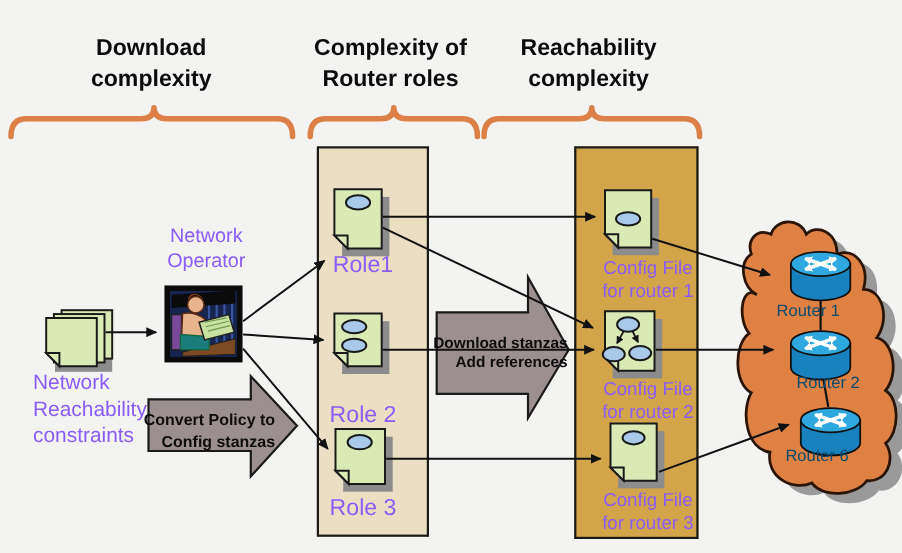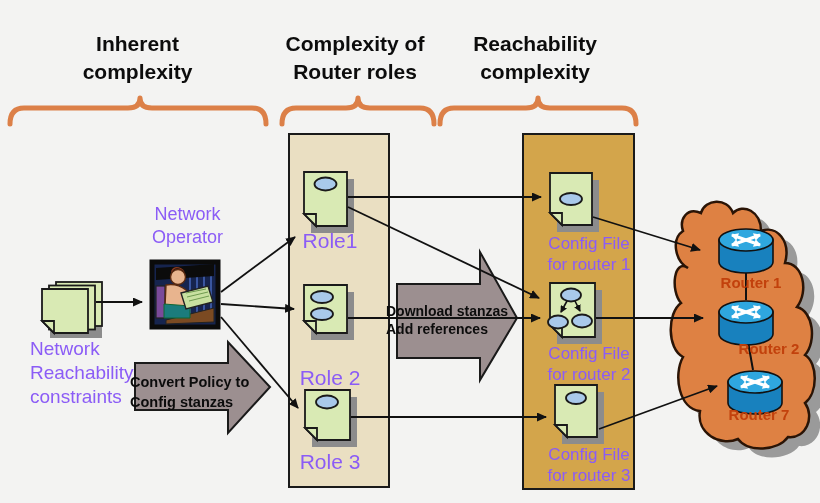--- a/index.html
+++ b/index.html
@@ -9,22 +9,22 @@
   .preline{white-space:pre-line;}
   .hdr{font-size:21px; font-weight:bold; color:#0c0c0c; text-align:center; line-height:28px;}
   .panel{position:absolute; border:2px solid #1a1a1a; box-sizing:border-box;}
   .panel.tan{left:288px; top:133px; width:102px; height:355px; background:var(--tan-panel,#EADFC2);}
   .panel.gold{left:522px; top:133px; width:113px; height:357px; background:var(--gold-panel,#D3A54B);}
   .bluebox{position:absolute; left:21px; top:128px; width:211px; height:65px; background:var(--blue-panel,#93B2D1);}
   .bluebox .txt{position:absolute; left:11px; top:1px; font-size:21px; line-height:31px; color:#0c0c0c;}
   .lbl{color:#8b5cf6;}
   .role-lbl{font-size:21px; text-align:center; width:84px;}
   .cfg-lbl{font-size:17px; line-height:21px; text-align:center; width:134px; left:522px;}
-  .router-lbl{font-size:15px; font-weight:bold; width:90px; text-align:center; color:#c2410c;}
-  .arrow-txt{font-weight:bold; color:#0c0c0c; text-align:left;}
+  .router-lbl{font-size:15px; font-weight:normal; width:90px; color:#0c4a6e;}
+  .arrow-txt{font-weight:bold; color:#0c0c0c; text-align:right;}
   svg{position:absolute; left:0; top:0;}
   .z1{z-index:1}.z2{z-index:2}.z3{z-index:3}
 </style>
 </head>
 <body>
 
 <div class="stage">
 
   <div class="panel tan z1"></div>
   <div class="panel gold z1"></div>
@@ -168,21 +168,21 @@
       <line x1="348" y1="197" x2="541" y2="197" marker-end="url(#arw)"></line>
       <line x1="348" y1="207" x2="539" y2="298" marker-end="url(#arw)"></line>
       <line x1="348" y1="318" x2="540" y2="318" marker-end="url(#arw)"></line>
       <line x1="351" y1="417" x2="546" y2="417" marker-end="url(#arw)"></line>
       <line x1="593" y1="217" x2="700" y2="250" marker-end="url(#arw)"></line>
       <line x1="596" y1="318" x2="703" y2="318" marker-end="url(#arw)"></line>
       <line x1="599" y1="429" x2="717" y2="386" marker-end="url(#arw)"></line>
     </g>
   </svg>
 
-  <div class="abs hdr preline z3" style="left:30px; top:30px; width:215px;">Inherent
+  <div class="abs hdr preline z3" style="left:30px; top:30px; width:215px;">Download
 complexity</div>
   <div class="abs hdr preline z3" style="left:250px; top:30px; width:210px;">Complexity of
 Router roles</div>
   <div class="abs hdr preline z3" style="left:440px; top:30px; width:190px;">Reachability
 complexity</div>
 
   <div class="abs lbl preline z3" style="left:140px; top:203px; width:95px; font-size:18px; line-height:23px; text-align:center;">Network
 Operator</div>
 
   <div class="abs lbl preline z3" style="left:30px; top:337px; width:135px; font-size:19px; line-height:24px;">Network
@@ -195,20 +195,20 @@
 
   <div class="abs lbl cfg-lbl preline z3" style="top:233px;">Config File
 for router 1</div>
   <div class="abs lbl cfg-lbl preline z3" style="top:343px;">Config File
 for router 2</div>
   <div class="abs lbl cfg-lbl preline z3" style="top:444px;">Config File
 for router 3</div>
 
   <div class="abs router-lbl z3" style="left:706px; top:274px;">Router 1</div>
   <div class="abs router-lbl z3" style="left:724px; top:340px;">Router 2</div>
-  <div class="abs router-lbl z3" style="left:714px; top:406px;">Router 7</div>
+  <div class="abs router-lbl z3" style="left:714px; top:406px;">Router 6</div>
 
   <div class="abs arrow-txt preline z3" style="left:130px; top:372px; width:120px; font-size:14.5px; line-height:20px;">Convert Policy to
 Config stanzas</div>
   <div class="abs arrow-txt preline z3" style="left:386px; top:303px; width:130px; font-size:14px; line-height:17.5px;">Download stanzas
 Add references</div>
 
 </div>
 
 </body></html>

